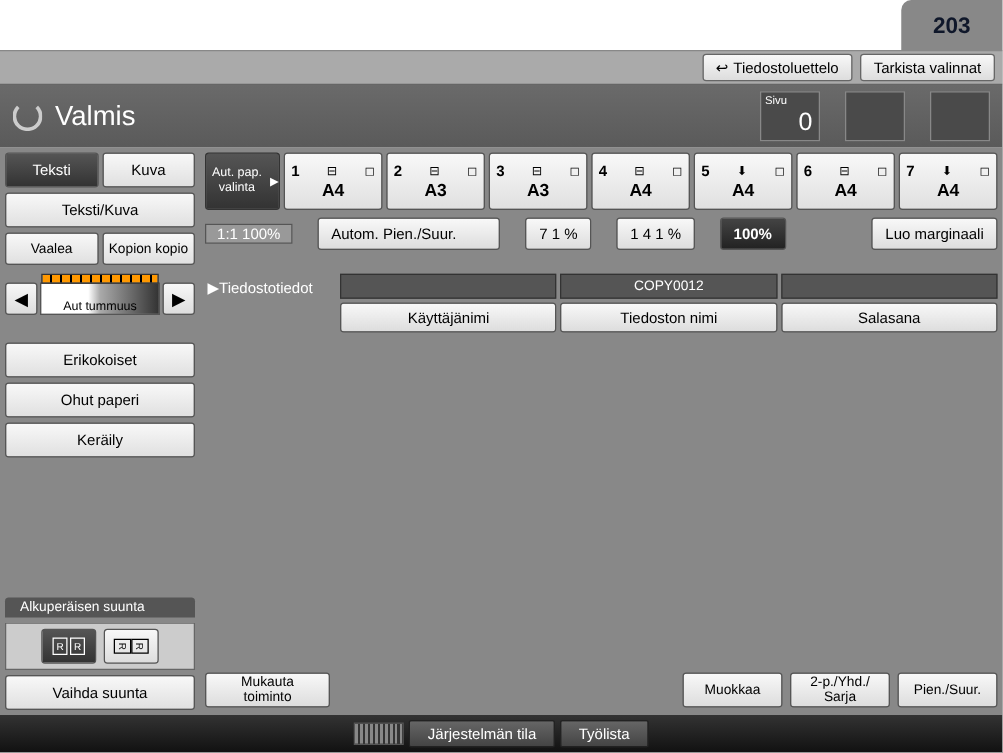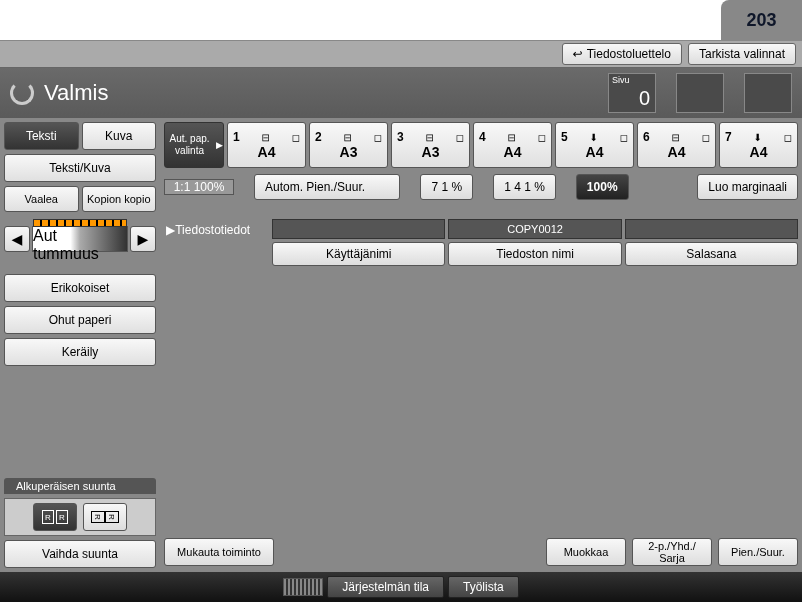--- a/index.html
+++ b/index.html
@@ -26,21 +26,21 @@
 
 .btn { background: linear-gradient(#f8f8f8,#e0e0e0); border: 1px solid #555; border-radius: 3px; font-size: 12px; display: flex; align-items: center; justify-content: center; cursor: pointer; height: 28px; }
 .btn.sel { background: linear-gradient(#555,#333); color: #fff; }
 .btn-sm { font-size: 11px; height: 26px; }
 
 .row2 { display: flex; gap: 3px; }
 .row2 > * { flex: 1; }
 
 .density-row { display: flex; gap: 2px; height: 26px; margin-top: 2px; }
 .arrow-btn { width: 26px; background: linear-gradient(#f8f8f8,#ddd); border: 1px solid #555; border-radius: 3px; display: flex; align-items: center; justify-content: center; font-size: 14px; cursor: pointer; }
-.density-scale { flex: 1; background: linear-gradient(to right, #fff 0%, #fff 40%, #aaa 50%, #333 100%); border: 1px solid #555; position: relative; display: flex; align-items: flex-start; justify-content: center; font-size: 16px; }
+.density-scale { flex: 1; background: linear-gradient(to right, #fff 0%, #fff 40%, #aaa 50%, #333 100%); border: 1px solid #555; position: relative; display: flex; align-items: flex-end; justify-content: center; font-size: 10px; }
 .density-scale-bar { position: absolute; top: -8px; left: 0; right: 0; height: 8px; background: repeating-linear-gradient(90deg, #ff9800 0 6px, #000 6px 8px); border: 1px solid #333; }
 
 .section-label { background: #555; color: #fff; font-size: 11px; padding: 2px 12px; border-radius: 3px 3px 0 0; margin-top: 4px; }
 .orient-box { background: #ccc; border: 1px solid #666; padding: 4px; display: flex; gap: 6px; justify-content: center; }
 .orient-btn { width: 44px; height: 28px; background: linear-gradient(#f8f8f8,#ddd); border: 1px solid #555; border-radius: 3px; display: flex; align-items: center; justify-content: center; gap: 2px; cursor: pointer; font-size: 10px; }
 .orient-btn.sel { background: linear-gradient(#555,#333); color: #fff; }
 .mini-page { width: 12px; height: 14px; border: 1px solid currentColor; font-size: 8px; display: flex; align-items: center; justify-content: center; }
 
 .tray-row { display: flex; gap: 3px; height: 46px; }
 .auto-paper { width: 60px; background: linear-gradient(#555,#333); color: #fff; border: 1px solid #333; border-radius: 3px; font-size: 10px; display: flex; align-items: center; justify-content: center; text-align: center; line-height: 1.2; }
@@ -226,21 +226,21 @@
         <div class="file-cell-dark"></div>
         <div class="file-cell-btn">Käyttäjänimi</div>
         <div class="file-cell-btn">Tiedoston nimi</div>
         <div class="file-cell-btn">Salasana</div>
       </div>
     </div>
 
     <div class="middle-space"></div>
 
     <div class="bottom-row">
-      <div class="bottom-btn" style="width:110px">Mukauta toiminto</div>
+      <div class="bottom-btn" style="width:100px">Mukauta toiminto</div>
       <div style="flex:1"></div>
       <div class="bottom-btn" style="width:80px">Muokkaa</div>
       <div class="bottom-btn" style="width:80px">2-p./Yhd./ Sarja</div>
       <div class="bottom-btn" style="width:80px">Pien./Suur.</div>
     </div>
   </div>
 </div>
 
 <div class="footer">
   <div class="footer-icon"></div>

